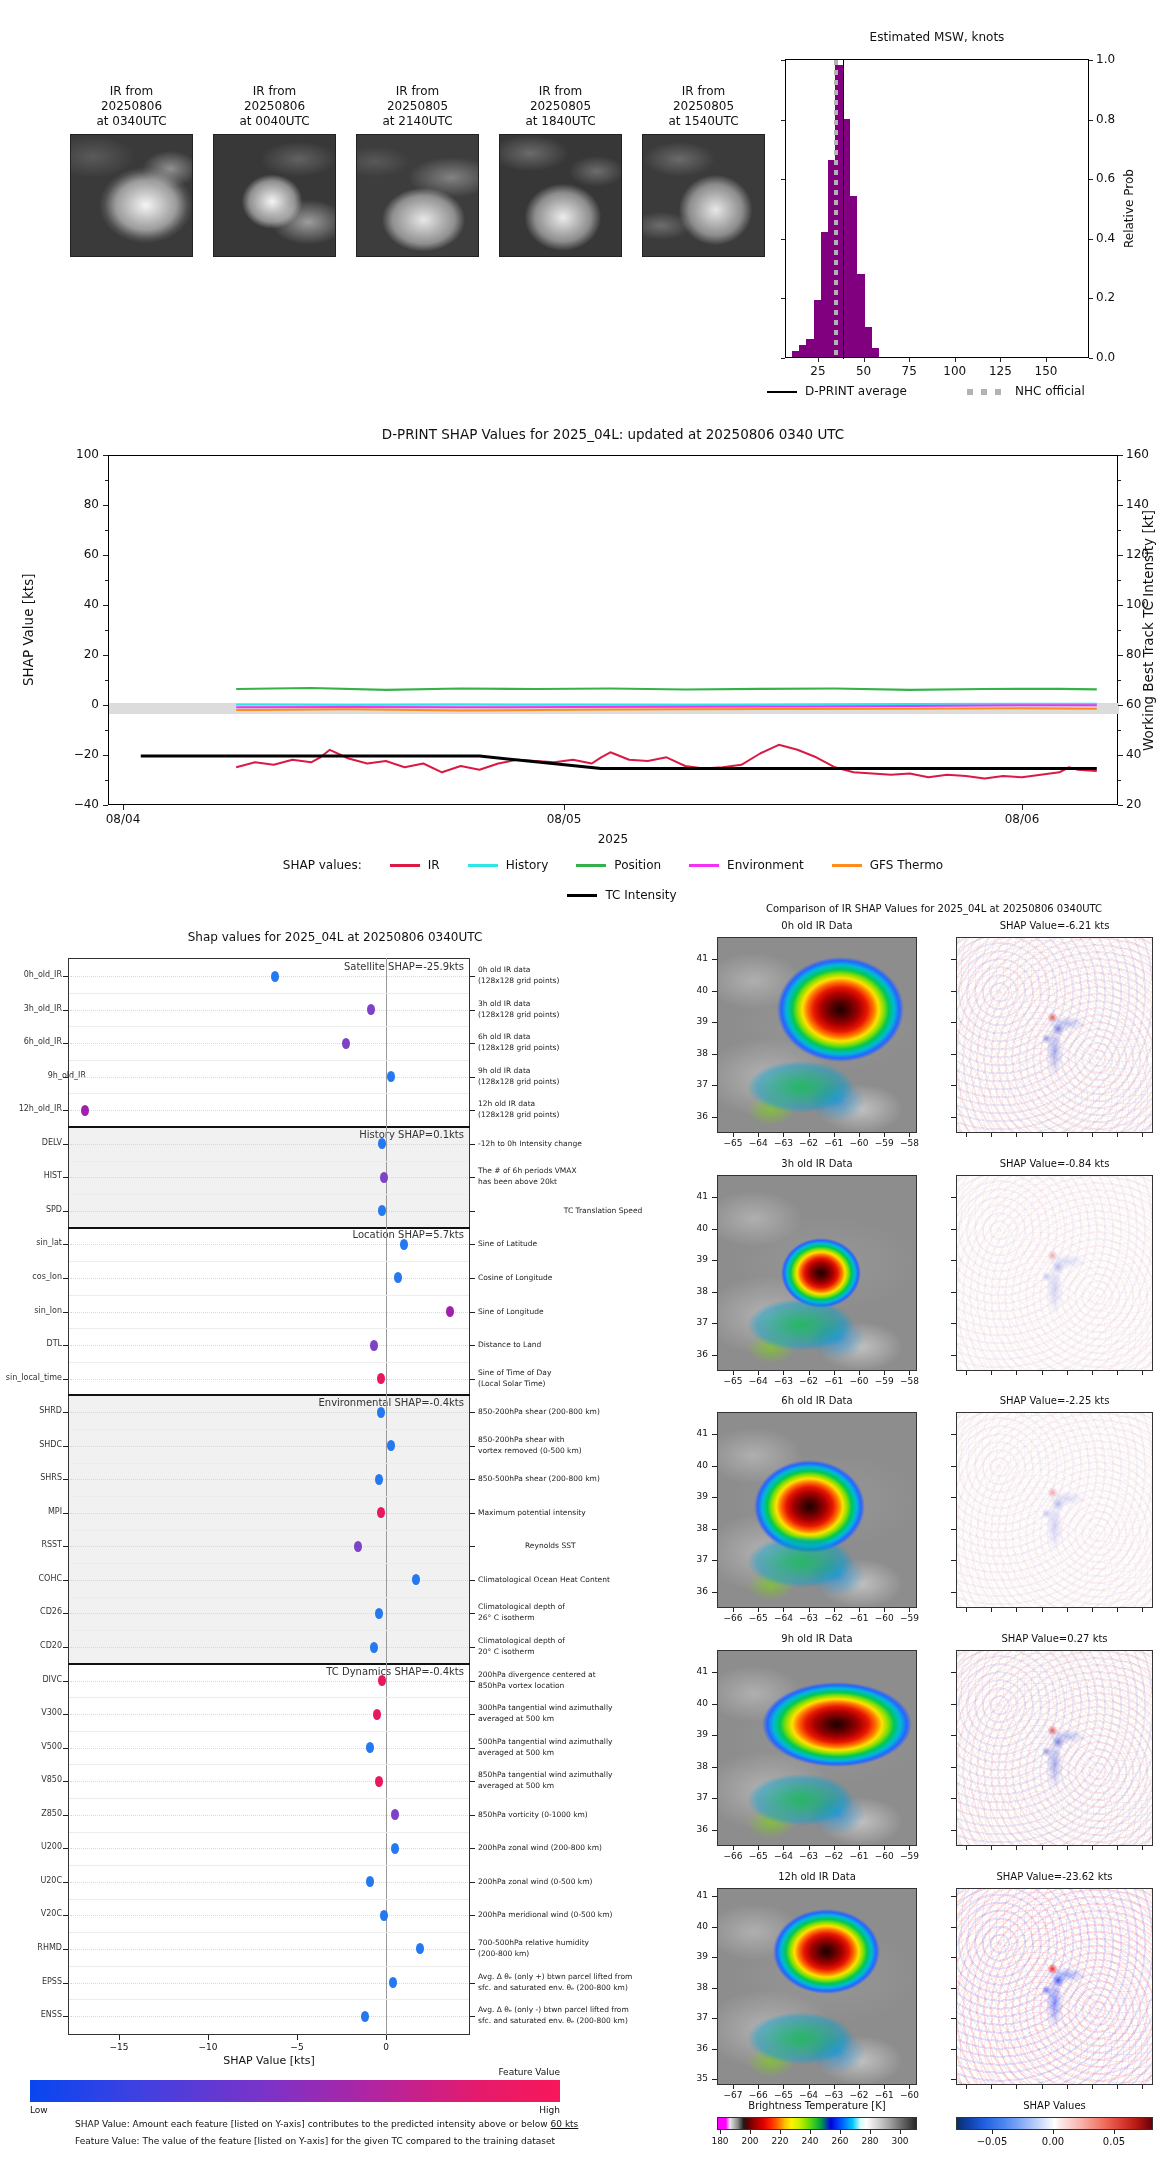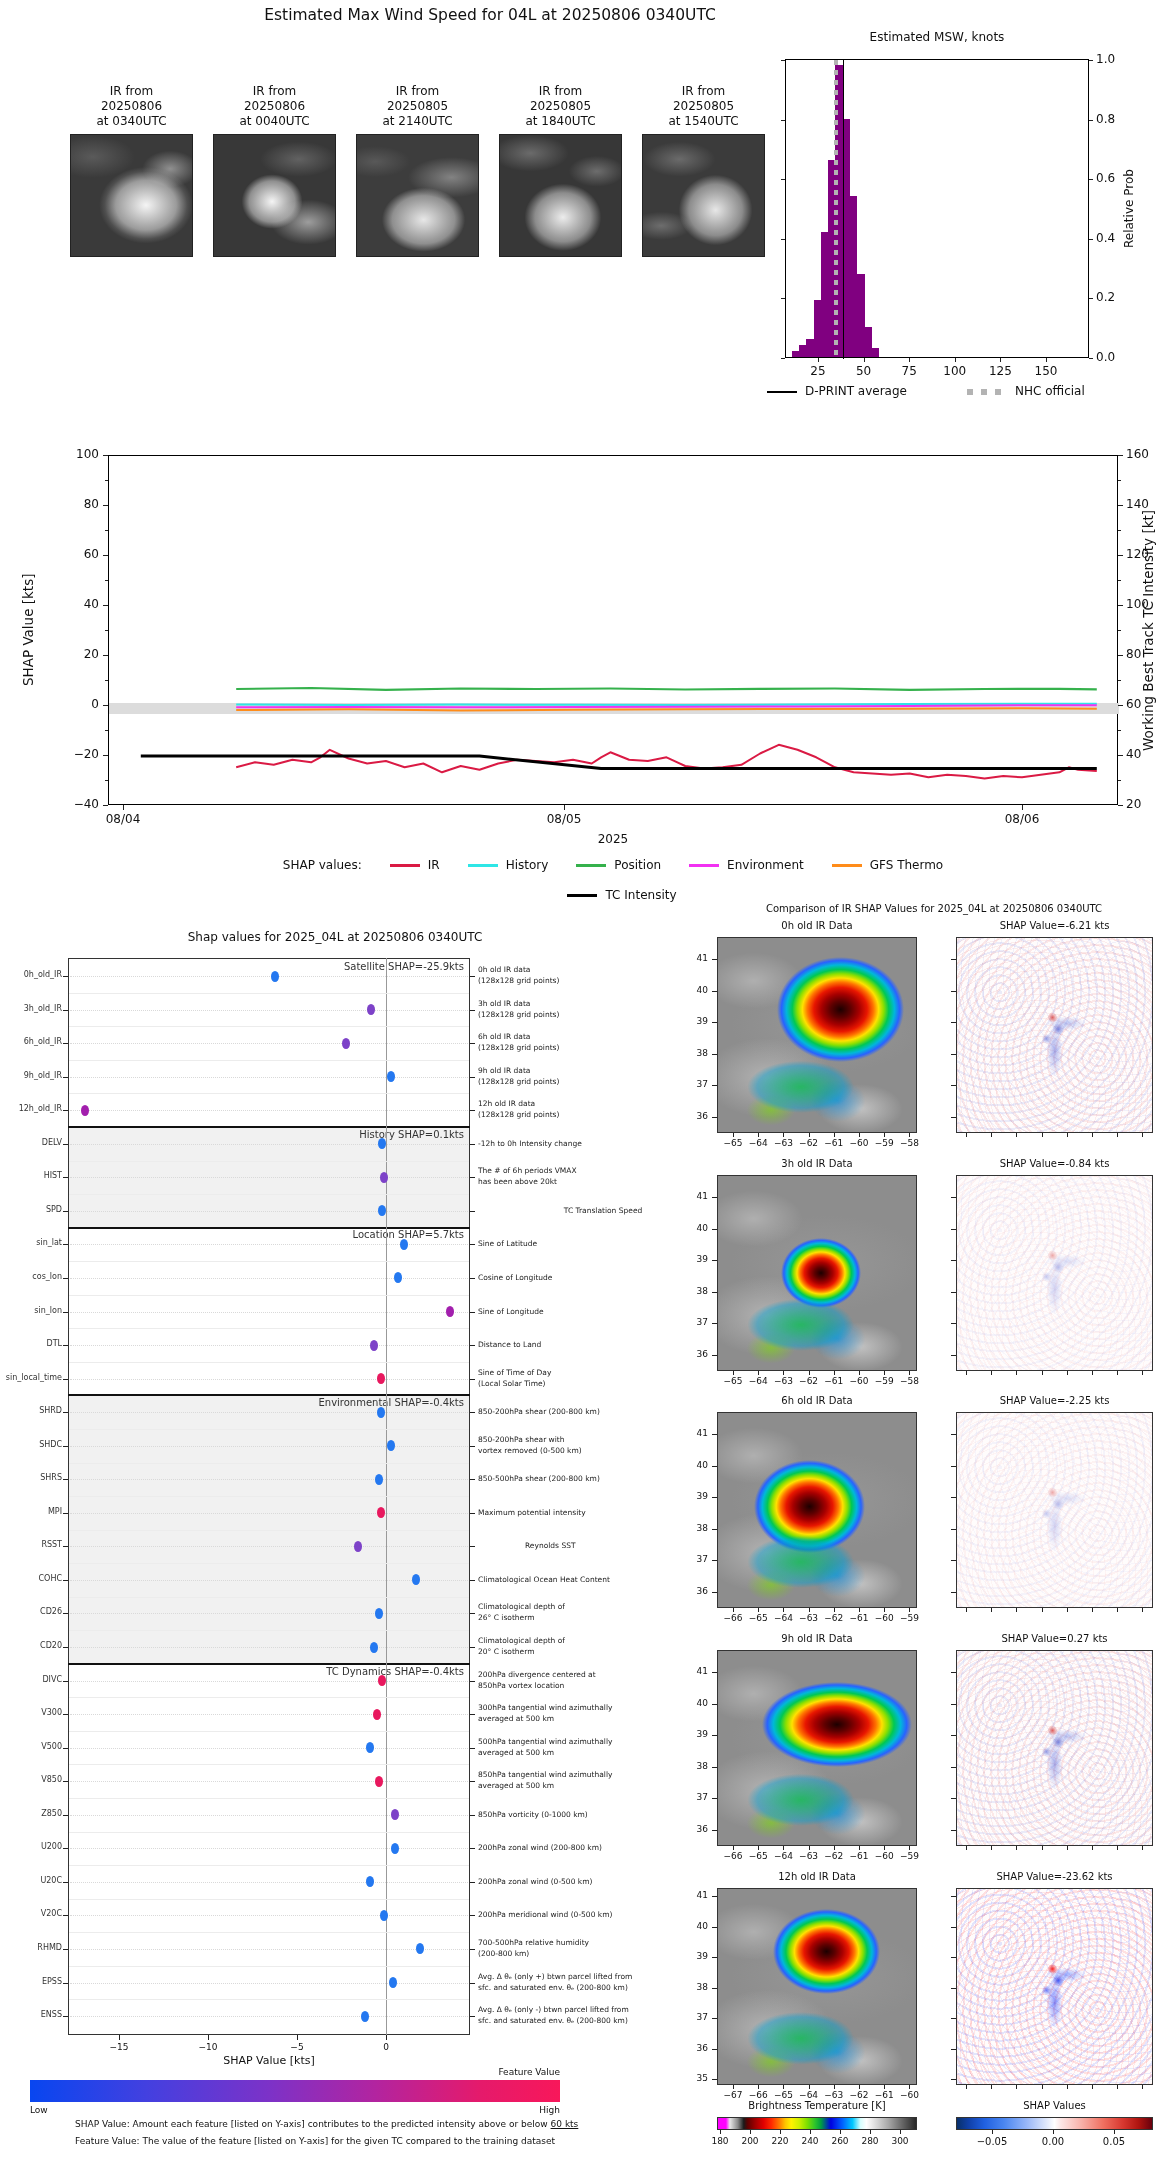--- a/index.html
+++ b/index.html
@@ -85,21 +85,20 @@
   .cb-shap{background:linear-gradient(90deg,#08306b 0%,#1040a8 6%,#2060e0 14%,#4a86f0 24%,#9ab8f8 36%,#e8eefc 47%,#ffffff 50%,#fce8e8 53%,#f8b0a8 64%,#f07060 75%,#d83830 85%,#b01510 93%,#67000d 100%);}
   .legend-row{display:flex;justify-content:center;align-items:center;gap:10px;}
   .legend-item{display:flex;align-items:center;gap:8px;margin-left:18px;}
   .legend-swatch{width:30px;height:3px;}
 </style>
 </head>
 <body>
 
 <div id="canvas">
 
-  <div class="abs f16 center" style="left:90px;top:6px;width:800px;">Estimated Max Wind Speed for 04L at 20250806 0340UTC</div>
   <div id="thumbs" class="abs" style="left:0;top:0;width:780px;height:300px;">
       <div class="thumb cloud0" style="left: 70px; top: 84px; width: 123px;">
         <div class="thumb-line">IR from</div>
         <div class="thumb-line">20250806</div>
         <div class="thumb-line">at 0340UTC</div>
         <div class="thumb-img"></div>
       </div>
       <div class="thumb cloud1" style="left: 213px; top: 84px; width: 123px;">
         <div class="thumb-line">IR from</div>
         <div class="thumb-line">20250806</div>
@@ -178,20 +177,21 @@
   <div class="abs f12 vlabel" style="left:1122px;top:59px;height:299px;">Relative Prob</div>
   <div id="hist-legend" class="abs" style="left:700px;top:382px;width:468px;height:20px;">
       <div style="left: 67px; top: 9px; width: 30px; height: 2px; background: rgb(0, 0, 0); position: absolute;"></div>
       <div class="f12" style="left: 105px; top: 2px; position: absolute;">D-PRINT average</div>
       <div style="left: 267px; top: 7px; width: 6px; height: 6px; background: rgb(179, 179, 179); position: absolute;"></div>
       <div style="left: 281px; top: 7px; width: 6px; height: 6px; background: rgb(179, 179, 179); position: absolute;"></div>
       <div style="left: 295px; top: 7px; width: 6px; height: 6px; background: rgb(179, 179, 179); position: absolute;"></div>
       <div class="f12" style="left: 315px; top: 2px; position: absolute;">NHC official</div>
     </div>
 
+  <div class="abs f13 center" style="left:108px;top:426px;width:1010px;">D-PRINT SHAP Values for 2025_04L: updated at 20250806 0340 UTC</div>
   <div id="ts-box" class="abs box" style="left:108px;top:455px;width:1010px;height:350px;"><svg width="1010" height="350">
         <rect x="0" y="247" width="1010" height="11" fill="#dcdcdc"></rect>
         <polyline points="127.2,248.5 239.5,249.0 351.7,248.5 464.0,248.8 576.2,249.0 688.5,248.5 800.7,248.0 913.0,247.8 987.8,247.8" fill="none" stroke="#2ee6e6" stroke-width="2" stroke-linejoin="round"></polyline>
         <polyline points="127.2,251.3 239.5,251.0 351.7,251.3 464.0,251.0 576.2,250.8 688.5,250.5 800.7,250.0 913.0,249.3 987.8,249.3" fill="none" stroke="#f231f2" stroke-width="2" stroke-linejoin="round"></polyline>
         <polyline points="127.2,254.0 239.5,253.3 351.7,254.5 464.0,253.8 576.2,253.3 688.5,253.0 800.7,252.8 913.0,252.3 987.8,252.8" fill="none" stroke="#ff8c1a" stroke-width="2" stroke-linejoin="round"></polyline>
         <polyline points="127.2,233.0 202.1,232.0 276.9,233.8 351.7,232.5 426.6,233.0 501.4,232.5 576.2,233.5 651.1,232.8 725.9,232.5 800.7,233.8 875.6,233.0 950.4,232.8 987.8,233.3" fill="none" stroke="#35b14c" stroke-width="2.2" stroke-linejoin="round"></polyline>
         <polyline points="127.2,311.3 146.0,306.3 164.7,308.8 183.4,303.8 202.1,306.3 211.4,301.3 220.8,293.8 239.5,302.5 258.2,307.5 276.9,305.0 295.6,311.3 314.3,307.5 333.0,316.3 351.7,310.0 370.5,313.8 389.2,307.5 407.9,303.8 426.6,305.0 445.3,306.3 464.0,303.8 482.7,307.5 492.1,301.3 501.4,296.3 520.1,303.8 538.8,305.0 557.5,301.3 576.2,310.0 594.9,312.5 613.7,311.3 632.4,308.8 651.1,297.5 669.8,288.8 688.5,293.8 707.2,301.3 725.9,311.3 744.6,316.3 763.3,317.5 782.0,318.8 800.7,317.5 819.4,321.3 838.2,318.8 856.9,320.0 875.6,322.5 894.3,320.0 913.0,321.3 931.7,318.8 950.4,316.3 959.8,311.3 969.1,313.8 987.8,315.0" fill="none" stroke="#da1a44" stroke-width="2" stroke-linejoin="round"></polyline>
         <polyline points="31.8,300.0 370.5,300.0 492.1,312.5 987.8,312.5" fill="none" stroke="#000000" stroke-width="3" stroke-linejoin="round"></polyline>
       </svg></div>
   <div class="abs f13 vlabel" style="left:20px;top:455px;height:350px;">SHAP Value [kts]</div>
@@ -315,21 +315,21 @@
       <div class="f7" style="left: 478px; top: 998.55px; width: 250px; color: rgb(34, 34, 34); position: absolute;">3h old IR data</div>
       <div class="f7" style="left: 478px; top: 1009.55px; width: 250px; color: rgb(34, 34, 34); position: absolute;">(128x128 grid points)</div>
       <div class="f8 r" style="left: 0px; top: 1037.1px; width: 62px; color: rgb(51, 51, 51); position: absolute;">6h_old_IR</div>
       <div class="tickmark" style="left: 63px; top: 1043.1px; width: 5px; height: 1px; position: absolute;"></div>
       <div class="dotted-leader" style="left: 70px; top: 1043.1px; width: 398px; position: absolute;"></div>
       <div class="gridline" style="left: 69px; top: 1059.9px; width: 400px; height: 1px; position: absolute;"></div>
       <div class="featdot" style="left: 341.95px; top: 1037.6px; width: 8px; height: 11px; background: rgb(125, 66, 200); position: absolute;"></div>
       <div class="tickmark" style="left: 470px; top: 1043.1px; width: 5px; height: 1px; position: absolute;"></div>
       <div class="f7" style="left: 478px; top: 1032.1px; width: 250px; color: rgb(34, 34, 34); position: absolute;">6h old IR data</div>
       <div class="f7" style="left: 478px; top: 1043.1px; width: 250px; color: rgb(34, 34, 34); position: absolute;">(128x128 grid points)</div>
-      <div class="f8 r" style="left: 0px; top: 1070.65px; width: 62px; color: rgb(51, 51, 51); position: absolute;">9h_old_IR</div>
+      <div class="f8 r" style="left: 0px; top: 1070.65px; width: 62px; color: rgb(51, 51, 51); position: absolute; padding-left: 24px;">9h_old_IR</div>
       <div class="tickmark" style="left: 63px; top: 1076.65px; width: 5px; height: 1px; position: absolute;"></div>
       <div class="dotted-leader" style="left: 70px; top: 1076.65px; width: 398px; position: absolute;"></div>
       <div class="gridline" style="left: 69px; top: 1093.45px; width: 400px; height: 1px; position: absolute;"></div>
       <div class="featdot" style="left: 386.806px; top: 1071.15px; width: 8px; height: 11px; background: rgb(36, 120, 240); position: absolute;"></div>
       <div class="tickmark" style="left: 470px; top: 1076.65px; width: 5px; height: 1px; position: absolute;"></div>
       <div class="f7" style="left: 478px; top: 1065.65px; width: 250px; color: rgb(34, 34, 34); position: absolute;">9h old IR data</div>
       <div class="f7" style="left: 478px; top: 1076.65px; width: 250px; color: rgb(34, 34, 34); position: absolute;">(128x128 grid points)</div>
       <div class="f8 r" style="left: 0px; top: 1104.2px; width: 62px; color: rgb(51, 51, 51); position: absolute;">12h_old_IR</div>
       <div class="tickmark" style="left: 63px; top: 1110.2px; width: 5px; height: 1px; position: absolute;"></div>
       <div class="dotted-leader" style="left: 70px; top: 1110.2px; width: 398px; position: absolute;"></div>

